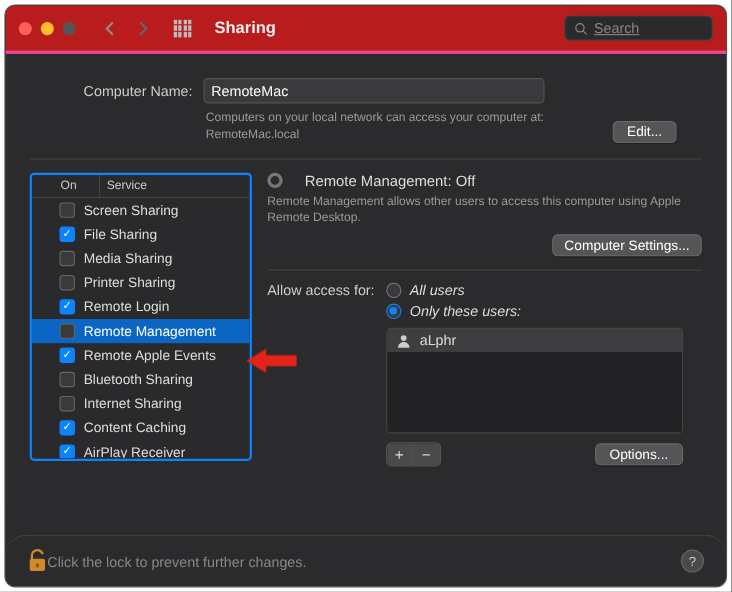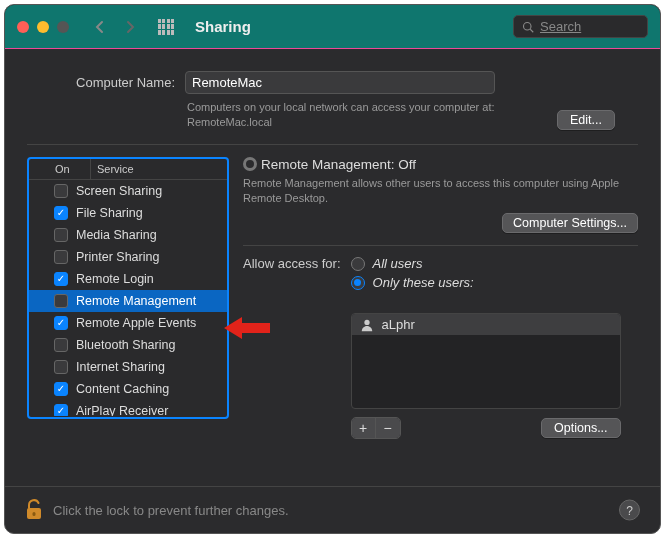--- a/index.html
+++ b/index.html
@@ -17,22 +17,22 @@
     background: #2b2b2d;
     border-radius: 10px;
     border: 1px solid #555;
     overflow: hidden;
   }
   
   .titlebar {
     height: 44px;
     display:flex; align-items:center;
     padding: 0 12px;
-    border-bottom: 1px solid #ec4899;
-    background: #0f766e;
+    border-bottom: 3px solid #ec4899;
+    background: #b91c1c;
     gap: 10px;
   }
   .traffic { display:flex; gap:8px; }
   .dot { width:12px; height:12px; border-radius:50%; }
   .red{background:#ff5f57;} .yel{background:#febc2e;} .grn{background:#555;}
   .nav { display:flex; gap:4px; margin-left:8px;}
   .navbtn { width:26px;height:26px; display:flex;align-items:center;justify-content:center; color:#888;border-radius:4px;}
   .grid-icon { width:16px;height:16px; display:grid; grid-template-columns:repeat(4,1fr); grid-template-rows:repeat(3,1fr); gap:1.5px;}
   .grid-icon span{background:#bbb;}
   .title { font-weight:600; font-size:15px; color:#eee; margin-left:6px;}
@@ -75,52 +75,53 @@
   .svc-on{width:42px;border-right:1px solid #444;margin-left:20px;}
   .svc-body{height:236px; overflow:auto;}
   .svc-row{display:flex;align-items:center;height:22px;padding-left:25px;gap:8px;color:#ddd;}
   .svc-row.sel{background:#0a66c2;color:#fff;}
   .chk{width:14px;height:14px;border-radius:3px;border:1px solid #666;background:#3a3a3c;flex-shrink:0;display:flex;align-items:center;justify-content:center;}
   .chk.on{background:#0a84ff;border-color:#0a84ff;}
   .chk.on::after{content:"✓";color:#fff;font-size:10px;line-height:1;}
   .svc-label{font-size:12.5px;white-space:nowrap;}
   
   .right{flex:1; position:relative;}
-  .rm-head{display:flex;align-items:center;gap:4px;font-size:13.5px;font-weight:500;}
+  .rm-head{display:flex;align-items:center;gap:20px;font-size:13.5px;font-weight:500;}
   .radio-off{width:14px;height:14px;border-radius:50%;border:3.5px solid #777;background:transparent;flex-shrink:0;}
   .rm-desc{color:#9a9a9a;font-size:11px;margin-top:4px;line-height:1.35;padding-right:4px;}
   .cs-row{display:flex;justify-content:flex-end;margin-top:8px;}
   .hr2{border:none;border-top:1px solid #444;margin:12px 0 10px 0;}
   .access{display:flex;gap:10px;}
   .access-label{color:#ccc;font-size:13px;}
   .radios{display:flex;flex-direction:column;gap:4px;}
   .radio-row{display:flex;align-items:center;gap:8px;font-style:italic;}
   .radio{width:14px;height:14px;border-radius:50%;border:1px solid #777;background:#3a3a3c;flex-shrink:0;display:flex;align-items:center;justify-content:center;}
   .radio.on{border-color:#0a84ff;}
   .radio.on::after{content:"";width:7px;height:7px;border-radius:50%;background:#0a84ff;}
   .userbox{
-    margin-top:19px;width:270px;height:96px;
+    margin-top:4px;width:270px;height:96px;
     background:#232325;border:1px solid #444;border-radius:4px;
     overflow:hidden;
   }
   .user-row{display:flex;align-items:center;gap:8px;background:#3e3e40;padding:3px 8px;}
   .user-icon{width:14px;height:14px;}
   .user-footer{display:flex;align-items:center;gap:0;margin-top:4px;}
   .pm{display:flex;border:1px solid #555;border-radius:5px;overflow:hidden;}
   .pm button{width:24px;height:20px;background:#4a4a4c;border:none;color:#ddd;font-size:14px;cursor:pointer;}
   .pm button:first-child{border-right:1px solid #555;}
   .opt-row{display:flex;justify-content:flex-end;flex:1;}
   
   .arrow{position:absolute;left:219px;top:310px;width:46px;height:26px;}
   
   .footer{
     position:absolute;left:0;right:0;bottom:0;
     border-top:1px solid #444;
-    padding:12px 20px; display:flex;align-items:center;gap:10px;
+    padding:12px 20px; display:flex;align-items:center;
     color:#888;
+    border-radius:19px;
   }
   .lock{width:18px;height:22px;}
   .help{
     position:absolute;right:20px;top:50%;transform:translateY(-50%);
     width:21px;height:21px;border-radius:50%;background:#4a4a4c;border:1px solid #666;
     display:flex;align-items:center;justify-content:center;color:#ccc;font-size:12px;
   }
 </style>
 </head>
 <body>

